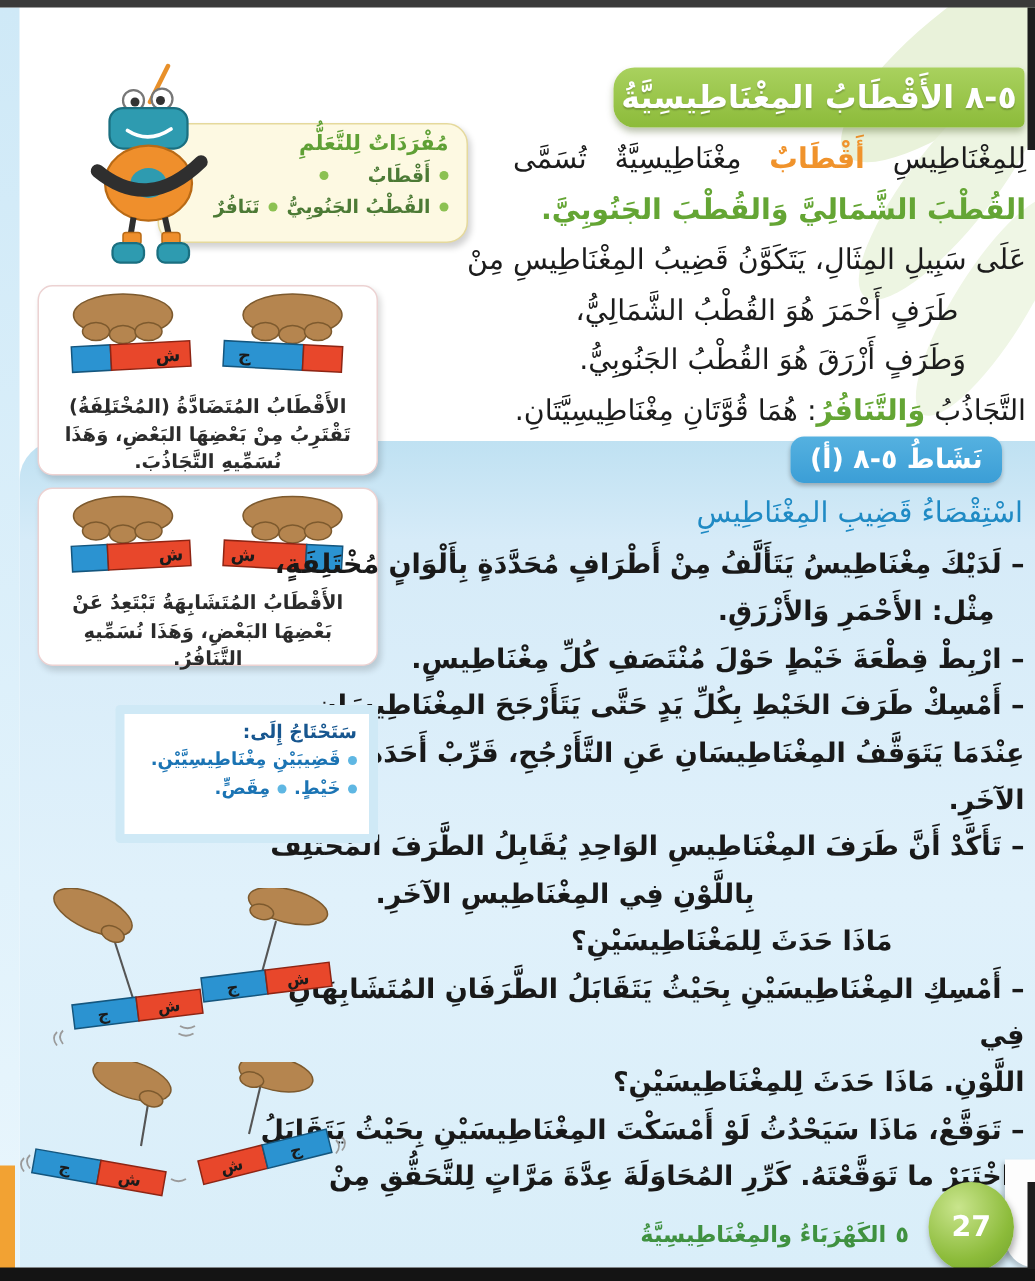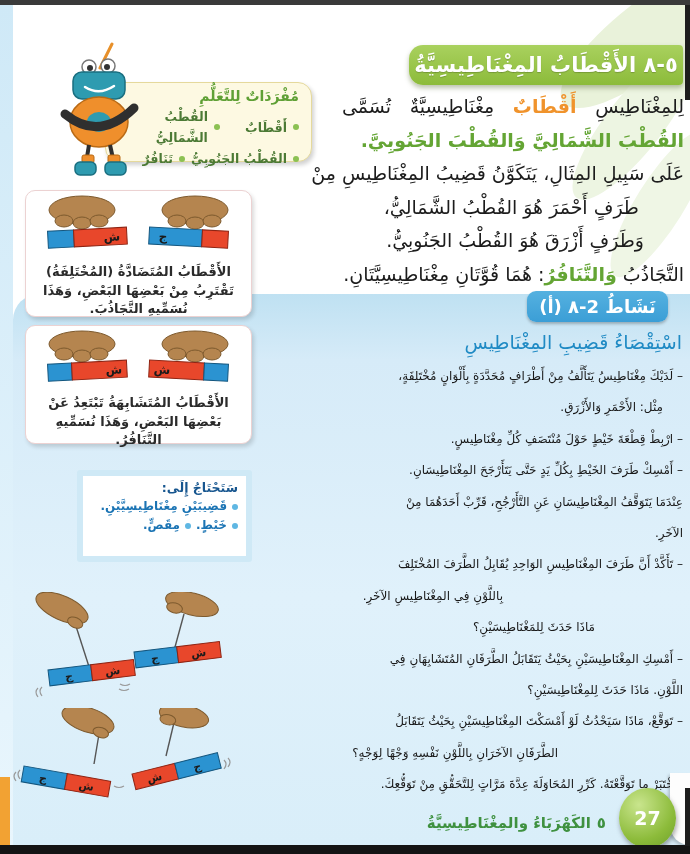--- a/index.html
+++ b/index.html
@@ -55,21 +55,21 @@
   .sidebox2{top:325px;height:119px;}
   .fig{display:flex;justify-content:center;}
   .caption{font-size:13px;font-weight:bold;color:#2b2b2b;text-align:center;line-height:18.5px;margin-top:2px;}
   
   .badge{position:absolute;top:291px;right:22px;width:141px;height:31px;z-index:4;
         background:linear-gradient(180deg,#55b1e0,#3b9ed6);border-radius:9px;
         box-shadow:0 2px 3px rgba(0,0,0,.25);display:flex;align-items:center;justify-content:center;
         color:#fff;font-weight:bold;font-size:18px;}
   .activity-title{position:absolute;top:331px;right:8px;z-index:3;color:#1f8ac4;font-weight:normal;font-size:19px;}
   .activity-lines{position:absolute;top:361px;right:7px;width:510px;z-index:3;color:#191919;
-        font-size:12px;line-height:31.4px;text-align:right;}
+        font-size:18px;line-height:31.4px;text-align:right;font-weight:bold;}
   .i20{padding-right:20px;}
   .i88{padding-right:88px;}  .i125{padding-right:125px;} .i180{padding-right:180px;}
   
   .materials-box{position:absolute;top:470px;left:77px;width:175px;z-index:3;
         background:#cfe9f6;padding:6px;border-radius:3px;box-sizing:border-box;}
   .materials-inner{background:#fff;padding:3px 8px 21px;}
   .m-title{color:#17568f;font-weight:bold;font-size:12.5px;text-align:right;line-height:18px;}
   .m-row{display:flex;align-items:center;justify-content:flex-start;gap:5px;
         color:#1b74b4;font-size:12px;font-weight:bold;line-height:19px;}
   .dotb{width:6px;height:6px;border-radius:50%;background:#5fb7e3;flex:0 0 auto;}
@@ -124,21 +124,20 @@
     </svg>
   </div>
 
   <div class="vocab-box">
     <div class="vocab-title">مُفْرَدَاتٌ لِلتَّعَلُّمِ</div>
     <div class="vocab-row">
       <span class="dotg"></span>
       <span>أَقْطَابٌ</span>
       <span class="sp"></span>
       <span class="dotg"></span>
-      <span>القُطْبُ الشَّمَالِيُّ</span>
     </div>
     <div class="vocab-row">
       <span class="dotg"></span>
       <span>القُطْبُ الجَنُوبِيُّ</span>
       <span class="dotg"></span>
       <span>تَنَافُرٌ</span>
     </div>
   </div>
 
   <div class="intro">
@@ -178,21 +177,21 @@
           <rect x="113" y="34" width="53" height="17" fill="#2b93d1" stroke="#14567e"></rect>
           <rect x="166" y="34" width="26" height="17" fill="#e8472b" stroke="#8e2413"></rect>
           <text x="127" y="47" font-size="12" fill="#1b1b1b" text-anchor="middle">ج</text>
         </g>
       </svg>
     </div>
     <div class="caption">الأَقْطَابُ المُتَضَادَّةُ (المُخْتَلِفَةُ) تَقْتَرِبُ مِنْ بَعْضِهَا البَعْضِ، وَهَذَا نُسَمِّيهِ التَّجَاذُبَ.</div>
   </div>
 
   <div class="badge">
-    <span>نَشَاطُ 2-٨ (أ)</span>
+    <span>نَشَاطُ ٥-٨ (أ)</span>
   </div>
 
   <div class="sidebox sidebox2">
     <div class="fig">
       <svg width="205" height="62" viewBox="0 0 205 62">
         <ellipse cx="46" cy="14" rx="33" ry="13" fill="#b5854f" stroke="#7d5a2e"></ellipse>
         <ellipse cx="28" cy="24" rx="9" ry="6" fill="#b5854f" stroke="#7d5a2e"></ellipse>
         <ellipse cx="46" cy="26" rx="9" ry="6" fill="#b5854f" stroke="#7d5a2e"></ellipse>
         <ellipse cx="63" cy="24" rx="9" ry="6" fill="#b5854f" stroke="#7d5a2e"></ellipse>
         <ellipse cx="159" cy="14" rx="33" ry="13" fill="#b5854f" stroke="#7d5a2e"></ellipse>
@@ -221,21 +220,20 @@
     <div>– ارْبِطْ قِطْعَةَ خَيْطٍ حَوْلَ مُنْتَصَفِ كُلِّ مِغْنَاطِيسٍ.</div>
     <div>– أَمْسِكْ طَرَفَ الخَيْطِ بِكُلِّ يَدٍ حَتَّى يَتَأَرْجَحَ المِغْنَاطِيسَانِ.</div>
     <div>عِنْدَمَا يَتَوَقَّفُ المِغْنَاطِيسَانِ عَنِ التَّأَرْجُحِ، قَرِّبْ أَحَدَهُمَا مِنْ</div>
     <div>الآخَرِ.</div>
     <div>– تَأَكَّدْ أَنَّ طَرَفَ المِغْنَاطِيسِ الوَاحِدِ يُقَابِلُ الطَّرَفَ المُخْتَلِفَ</div>
     <div class="i180">بِاللَّوْنِ فِي المِغْنَاطِيسِ الآخَرِ.</div>
     <div class="i88">مَاذَا حَدَثَ لِلمَغْنَاطِيسَيْنِ؟</div>
     <div>– أَمْسِكِ المِغْنَاطِيسَيْنِ بِحَيْثُ يَتَقَابَلُ الطَّرَفَانِ المُتَشَابِهَانِ فِي</div>
     <div>اللَّوْنِ. مَاذَا حَدَثَ لِلمِغْنَاطِيسَيْنِ؟</div>
     <div>– تَوَقَّعْ، مَاذَا سَيَحْدُثُ لَوْ أَمْسَكْتَ المِغْنَاطِيسَيْنِ بِحَيْثُ يَتَقَابَلُ</div>
-    <div class="i125">الطَّرَفَانِ الآخَرَانِ بِاللَّوْنِ نَفْسِهِ وَجْهًا لِوَجْهٍ؟</div>
     <div>–اخْتَبَرْ ما تَوَقَّعْتَهُ. كَرِّرِ المُحَاوَلَةَ عِدَّةَ مَرَّاتٍ لِلتَّحَقُّقِ مِنْ تَوَقُّعِكَ.</div>
   </div>
 
   <div class="materials-box">
     <div class="materials-inner">
       <div class="m-title">سَتَحْتَاجُ إِلَى:</div>
       <div class="m-row">
         <span class="dotb"></span>
         <span>قَضِيبَيْنِ مِغْنَاطِيسِيَّيْنِ.</span>
       </div>

